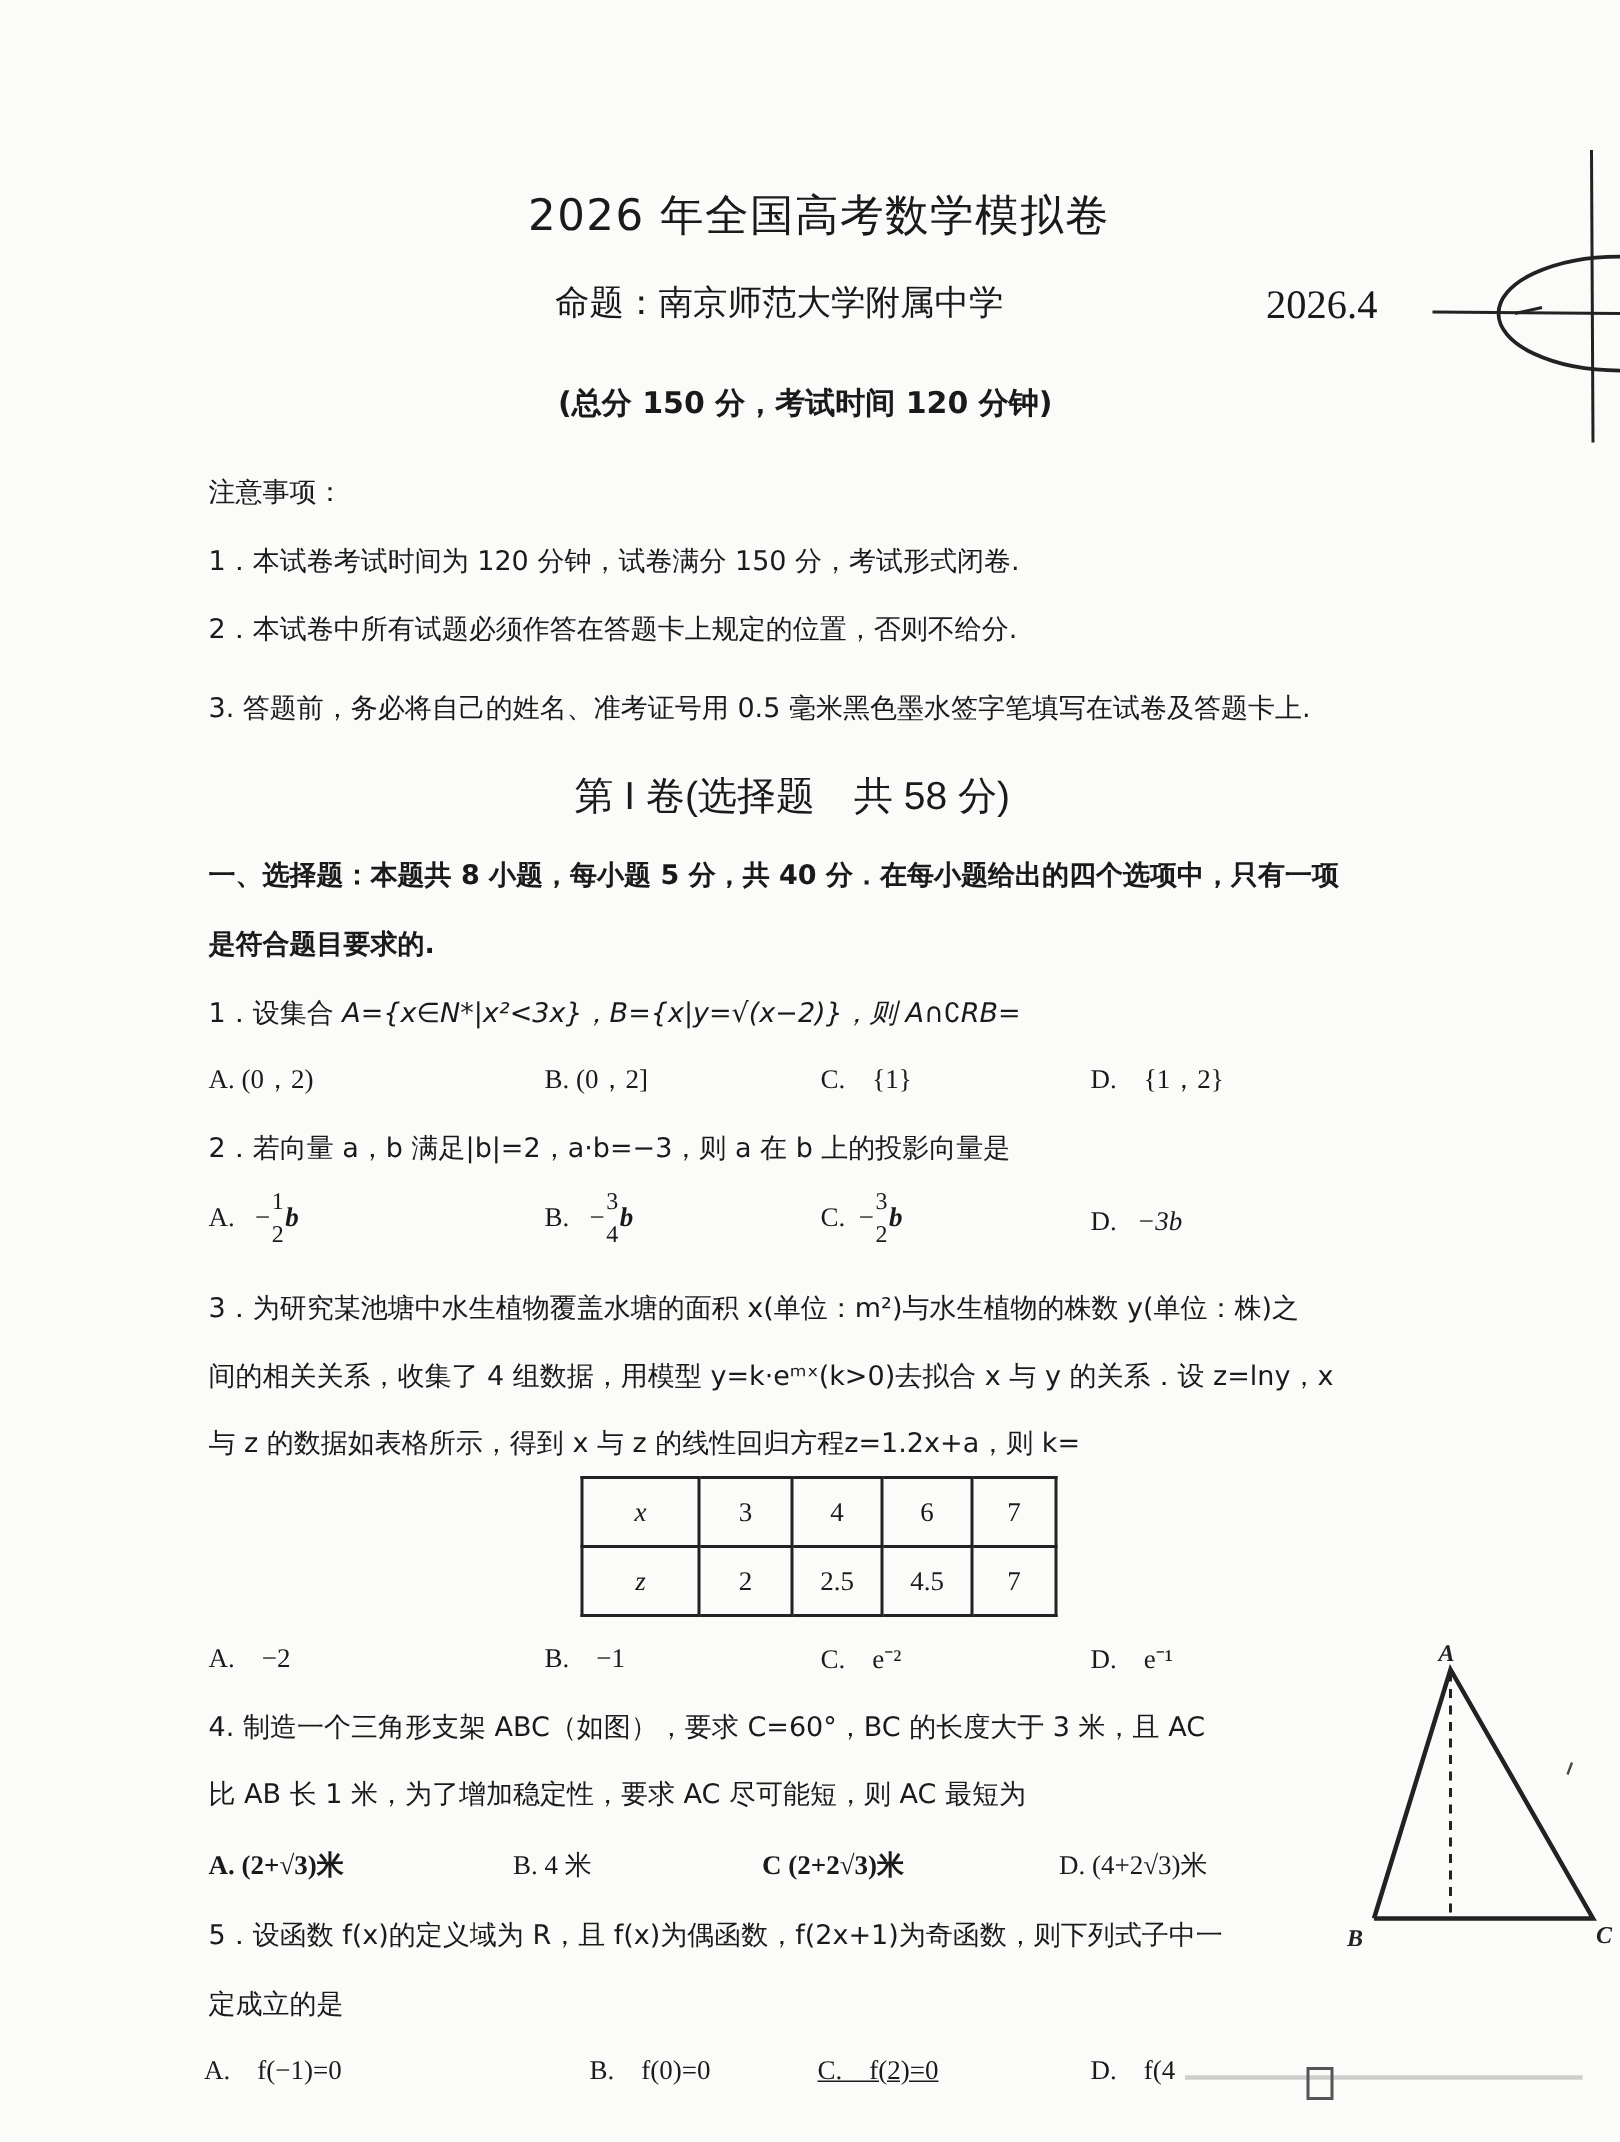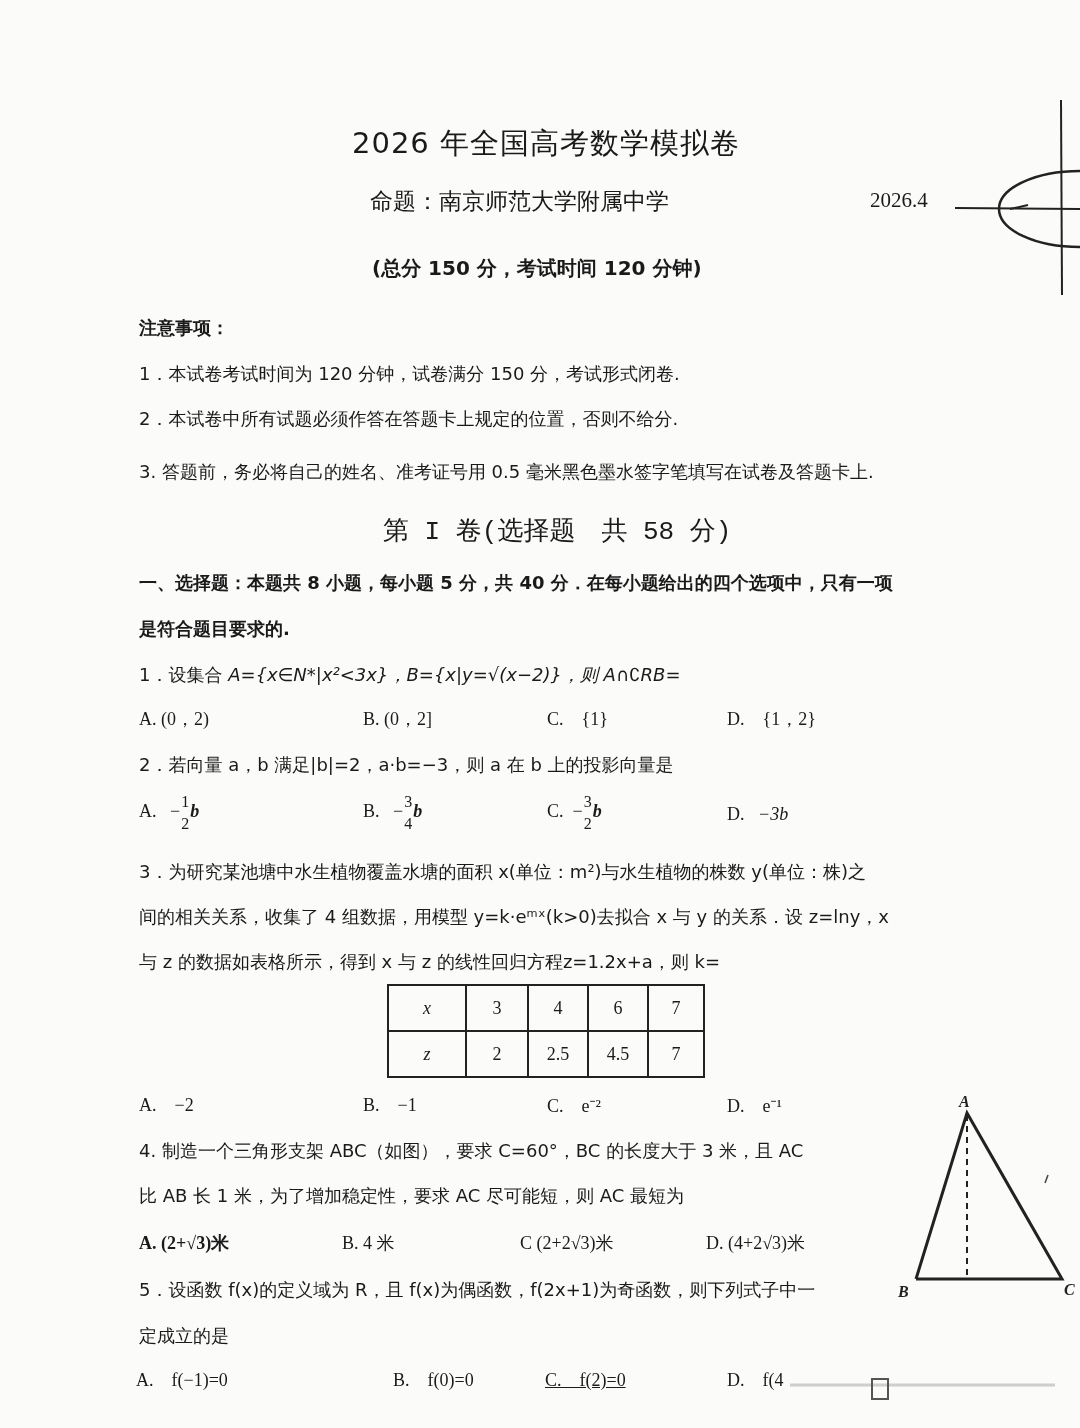--- a/index.html
+++ b/index.html
@@ -6,25 +6,25 @@
   body {
     width: 1080px; height: 1428px; overflow: hidden;
     background: #fbfbfa;
     font-family: "DejaVu Serif", "Liberation Serif", serif;
     color: #1a1a1a;
     position: relative;
   }
   .abs { position: absolute; white-space: nowrap; }
   .title-wrap { position:absolute; left: 352px; top: 124px; font-size: 29px; letter-spacing: 1px; font-family: "DejaVu Sans","Liberation Sans",sans-serif; }
   .author { left: 370px; top: 186px; font-size: 23px; font-family: "DejaVu Sans","Liberation Sans",sans-serif; }
-  .date { left: 870px; top: 188px; font-size: 21px; font-family: "Liberation Serif", serif; }
+  .date { left: 844px; top: 188px; font-size: 27px; font-family: "Liberation Serif", serif; }
   .subinfo { left: 372px; top: 255px; font-size: 20px; font-weight: bold; font-family: "DejaVu Sans","Liberation Sans",sans-serif; }
-  .notice-head { left: 139px; top: 316px; font-size: 18px; font-weight: bold; font-family: "DejaVu Sans","Liberation Sans",sans-serif; }
+  .notice-head { left: 139px; top: 316px; font-size: 18px; font-weight: normal; font-family: "DejaVu Sans","Liberation Sans",sans-serif; }
   .line { left: 139px; font-size: 18px; font-family: "DejaVu Sans","Liberation Sans",sans-serif; }
-  .section-title { left: 383px; top: 513px; font-size: 26px; font-family: Liberation Mono, monospace; }
+  .section-title { left: 383px; top: 513px; font-size: 26px; font-family: Liberation Sans, sans-serif; }
   .bold { font-weight: bold; }
   .opt { font-size: 18px; font-family: "Liberation Serif", serif; }
   .it { font-style: italic; }
   .b-it { font-style: italic; font-weight: bold; }
   .frac { display:inline-block; vertical-align: middle; text-align:center; line-height: 1; font-size: 16px; margin: 0 1px; }
   .frac span { display:block; }
   .frac .num { padding-bottom: 3px; }
   .frac .den { padding-top: 3px; }
   table.data {
     position: absolute; left: 387px; top: 984px;
@@ -120,21 +120,21 @@
 <div class="abs opt" style="left:363px; top:1093px;text-align:right;">B.　−1</div>
 <div class="abs opt" style="left:547px; top:1093px;">C.　e⁻²</div>
 <div class="abs opt" style="left:727px; top:1093px;">D.　e⁻¹</div>
 
 <div class="abs line" style="top:1139px;">
   <span>4.</span> <span>制造一个三角形支架 ABC（如图），要求 C=60°，BC 的长度大于 3 米，且 AC</span>
 </div>
 <div class="abs line" style="top:1184px;">比 AB 长 1 米，为了增加稳定性，要求 AC 尽可能短，则 AC 最短为</div>
 <div class="abs opt" style="left:139px; top:1231px;font-weight:bold;">A. (2+√3)米</div>
 <div class="abs opt" style="left:342px; top:1231px;">B. 4 米</div>
-<div class="abs opt" style="left:520px; top:1231px;">C  (2+2√3)米</div>
+<div class="abs opt" style="left:508px; top:1231px;font-weight:bold;">C  (2+2√3)米</div>
 <div class="abs opt" style="left:706px; top:1231px;">D. (4+2√3)米</div>
 
 <svg style="left:890px; top:1085px;" width="190" height="220">
   <polyline points="26,194 77,28 172,194 26,194" fill="none" stroke="#222" stroke-width="3"></polyline>
   <line x1="77" y1="30" x2="77" y2="194" stroke="#222" stroke-width="2" stroke-dasharray="6,5"></line>
   <text x="69" y="22" font-family="Liberation Serif, serif" font-style="italic" font-weight="bold" font-size="16" fill="#222">A</text>
   <text x="8" y="212" font-family="Liberation Serif, serif" font-style="italic" font-weight="bold" font-size="16" fill="#222">B</text>
   <text x="174" y="210" font-family="Liberation Serif, serif" font-style="italic" font-weight="bold" font-size="16" fill="#222">C</text>
   <line x1="155" y1="98" x2="158" y2="90" stroke="#444" stroke-width="1.5"></line>
 </svg>

